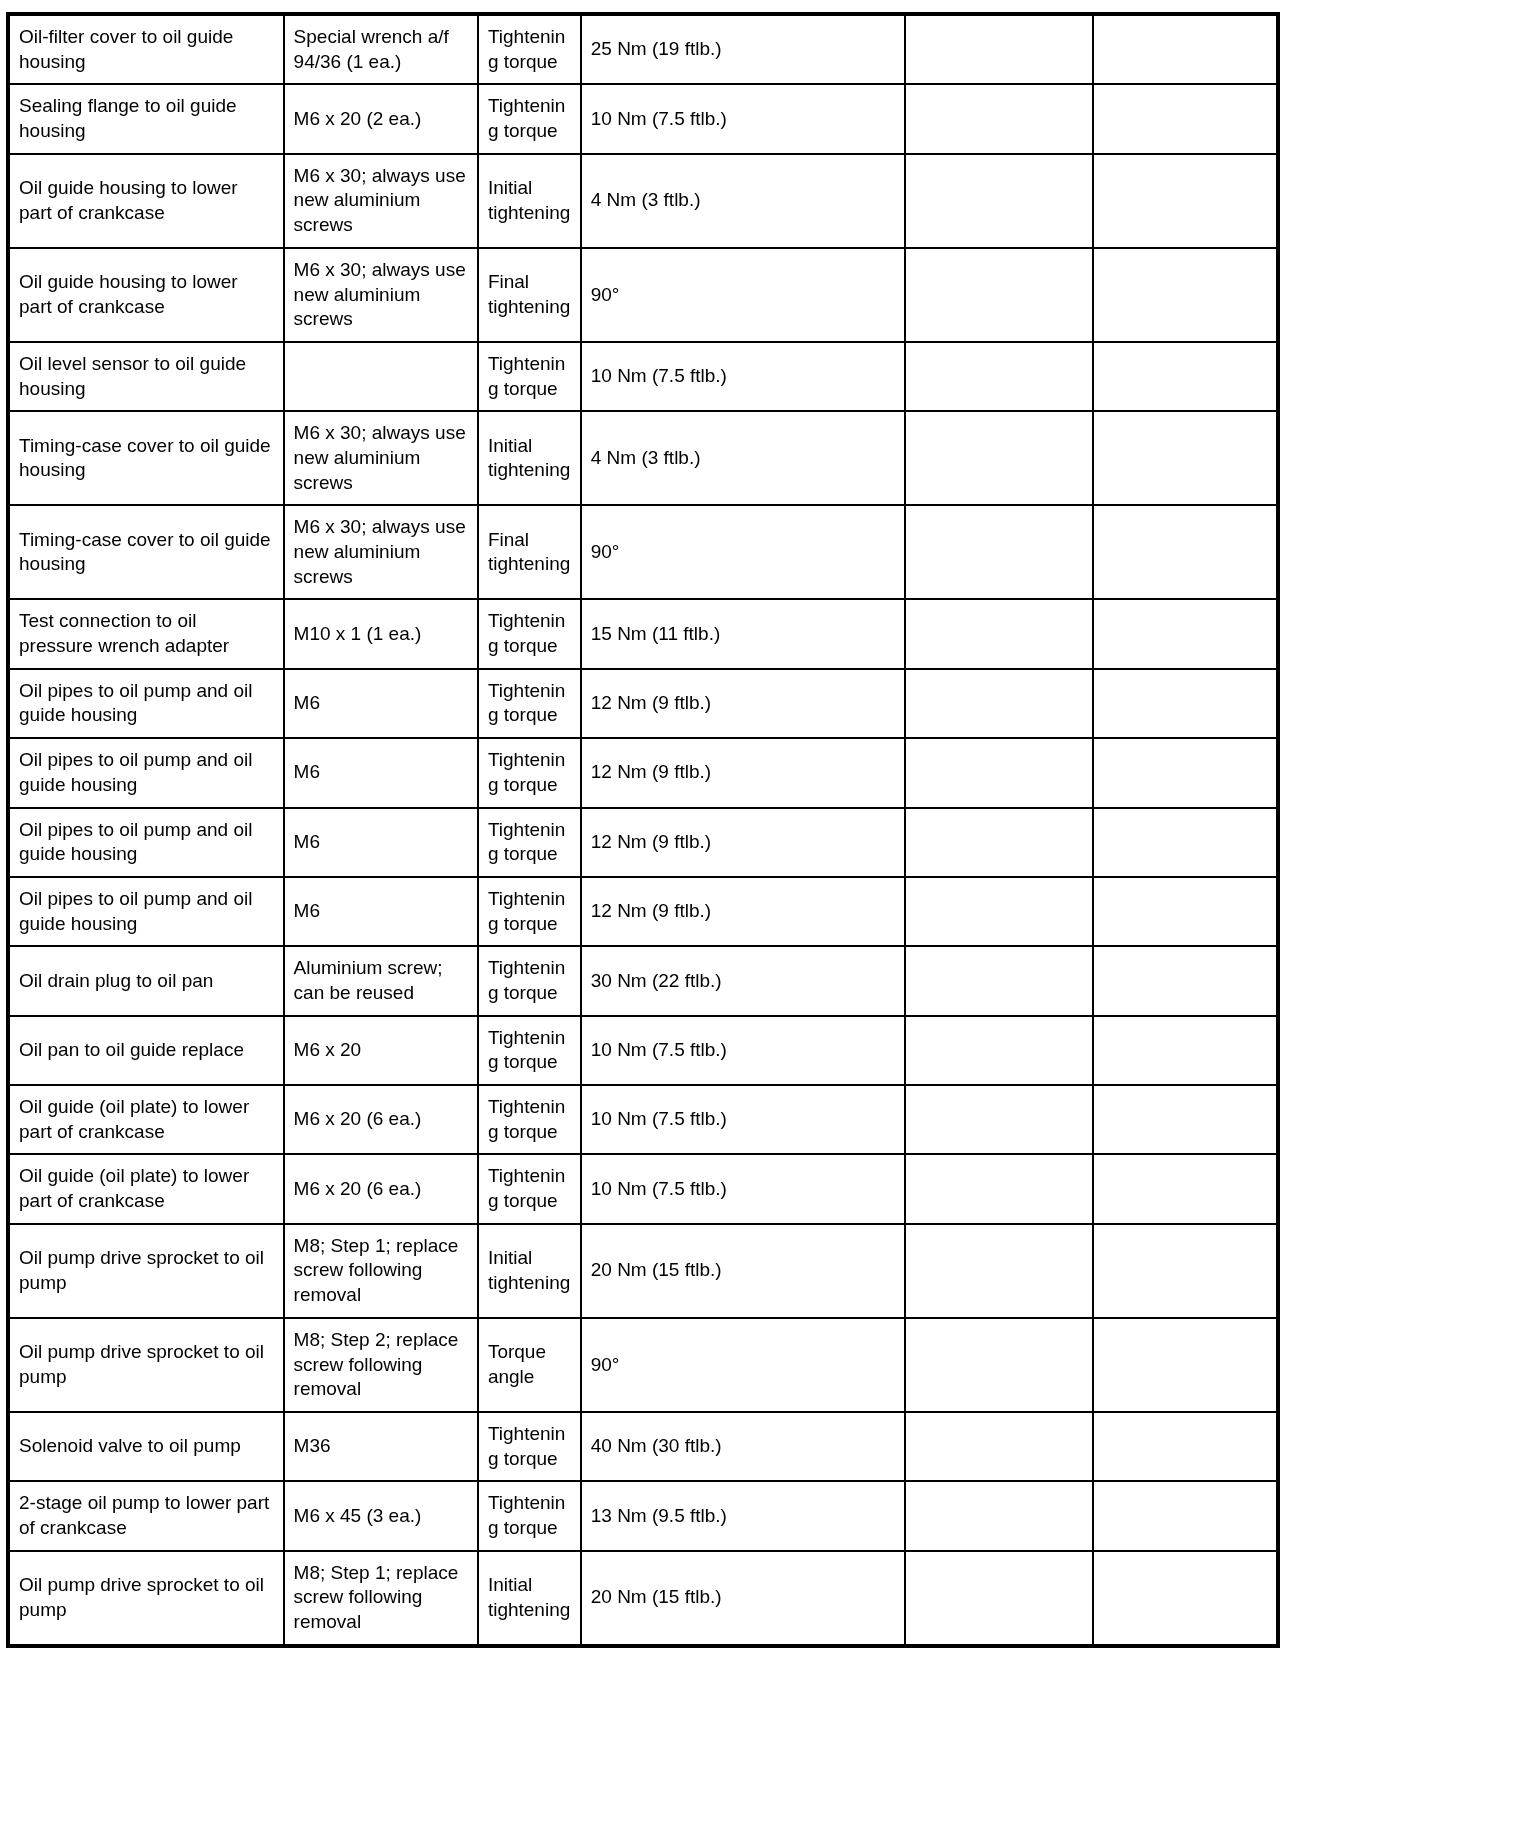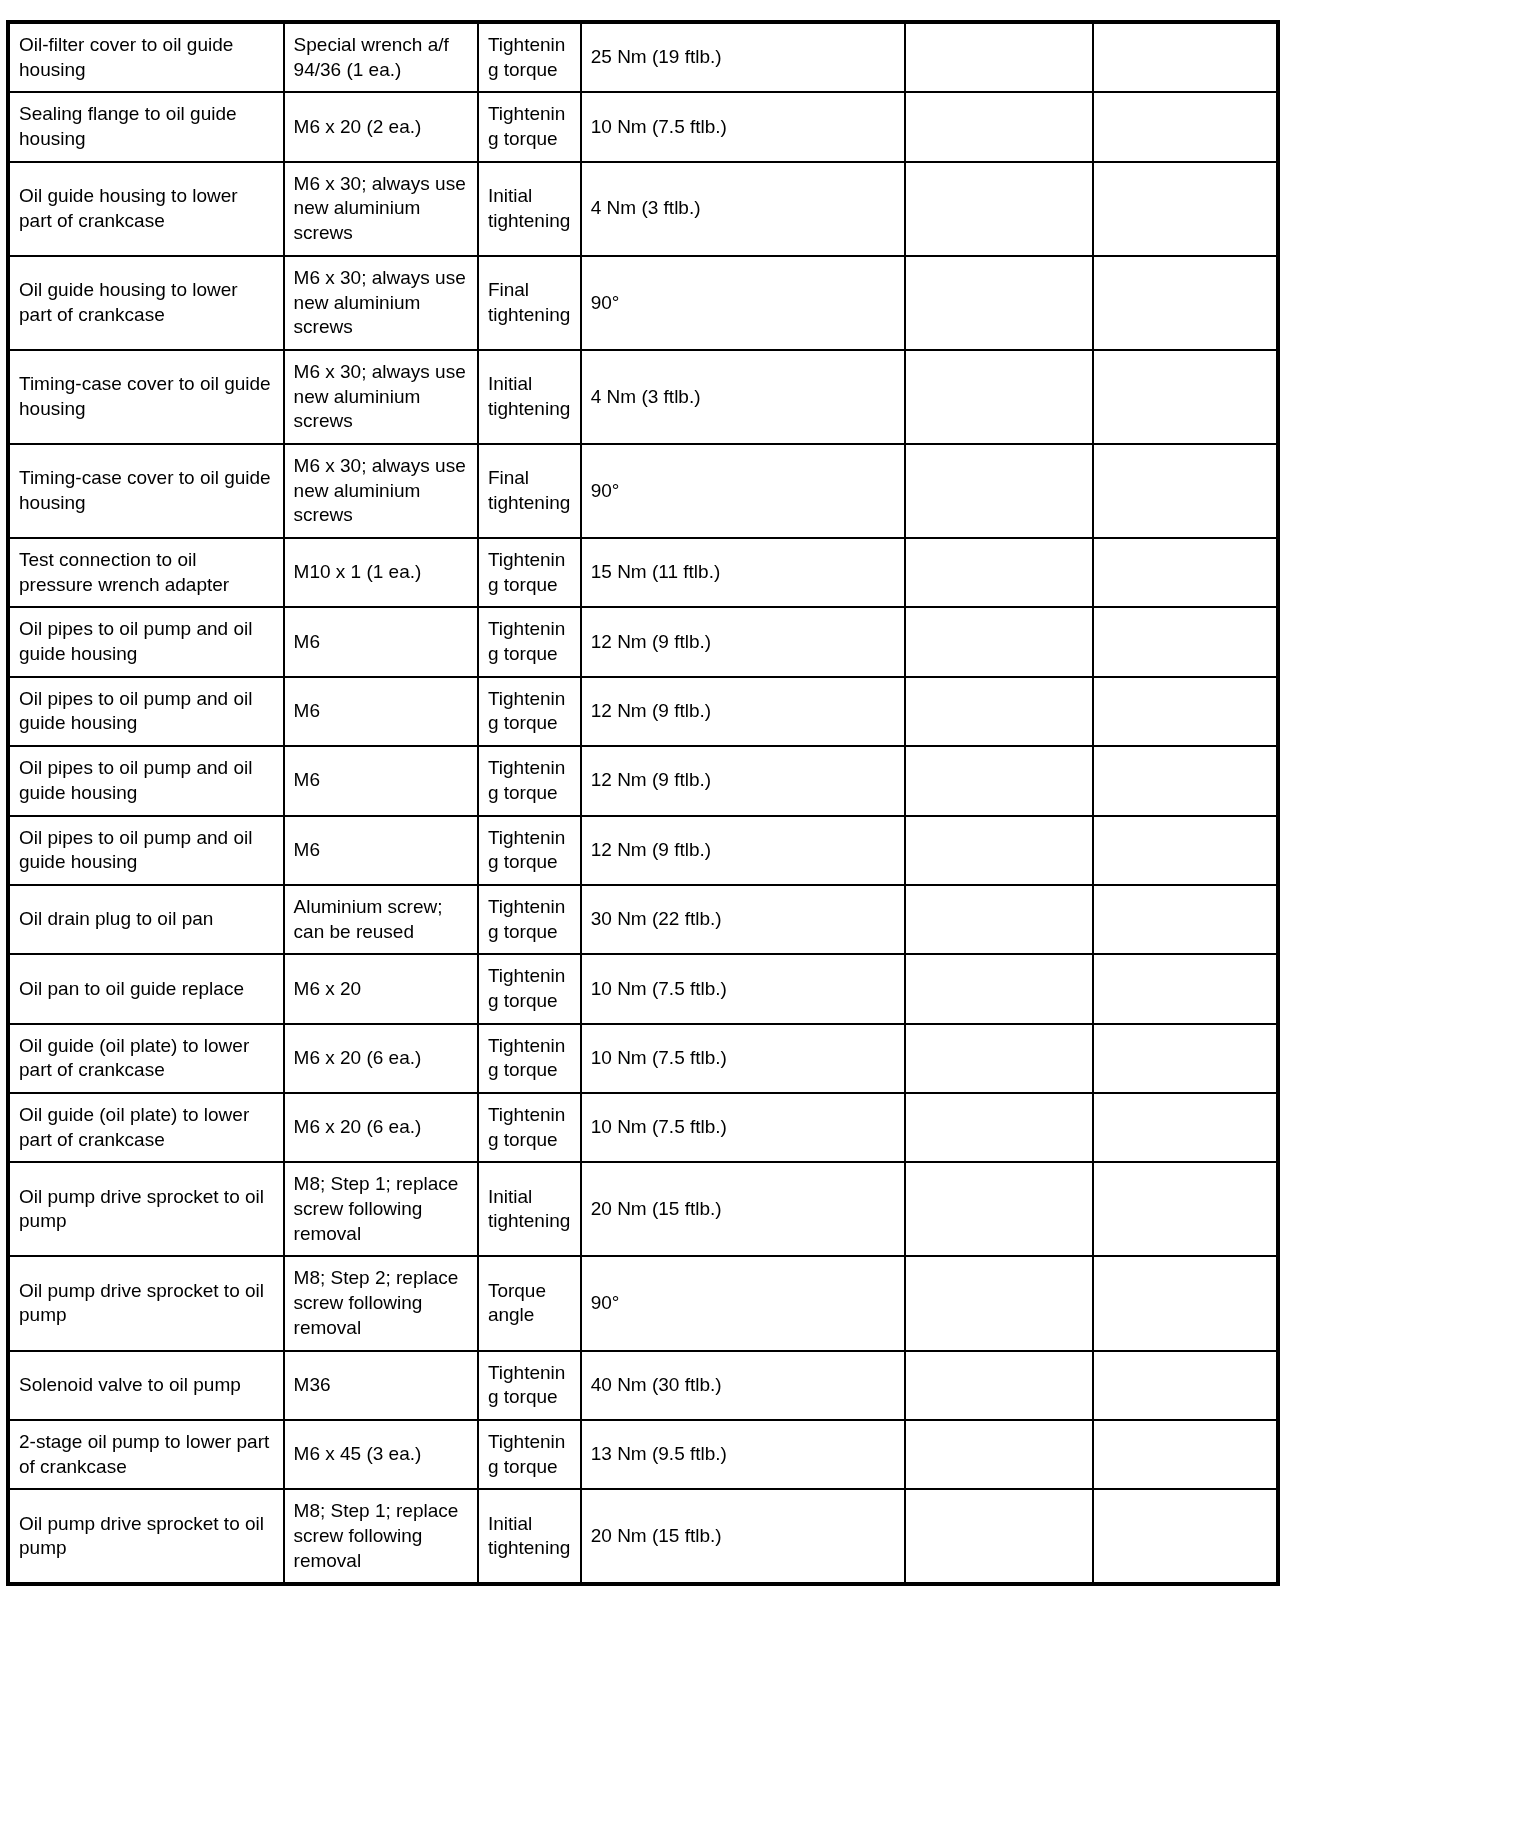--- a/index.html
+++ b/index.html
@@ -9,21 +9,21 @@
   }
   body {
     font-family: "Liberation Sans", "DejaVu Sans", sans-serif;
     font-size: 19px;
     color: #000000;
     -webkit-font-smoothing: antialiased;
   }
   .page {
     width: 1286px;
     box-sizing: border-box;
-    padding: 20px 6px;
+    padding: 12px 6px;
     background: #ffffff;
   }
   table.spec-table {
     width: 100%;
     border-collapse: collapse;
     border: 4px solid #000000;
     table-layout: fixed;
   }
   table.spec-table td {
     border: 2px solid #000000;
@@ -81,20 +81,28 @@
         </tr>
         <tr>
           <td>Oil guide housing to lower part of crankcase</td>
           <td>M6 x 30; always use new aluminium screws</td>
           <td>Final tightening</td>
           <td>90°</td>
           <td></td>
           <td></td>
         </tr>
         <tr>
+          <td>Oil level sensor to oil guide housing</td>
+          <td></td>
+          <td>Tightening torque</td>
+          <td>10 Nm (7.5 ftlb.)</td>
+          <td></td>
+          <td></td>
+        </tr>
+        <tr>
           <td>Timing-case cover to oil guide housing</td>
           <td>M6 x 30; always use new aluminium screws</td>
           <td>Initial tightening</td>
           <td>4 Nm (3 ftlb.)</td>
           <td></td>
           <td></td>
         </tr>
         <tr>
           <td>Timing-case cover to oil guide housing</td>
           <td>M6 x 30; always use new aluminium screws</td>

